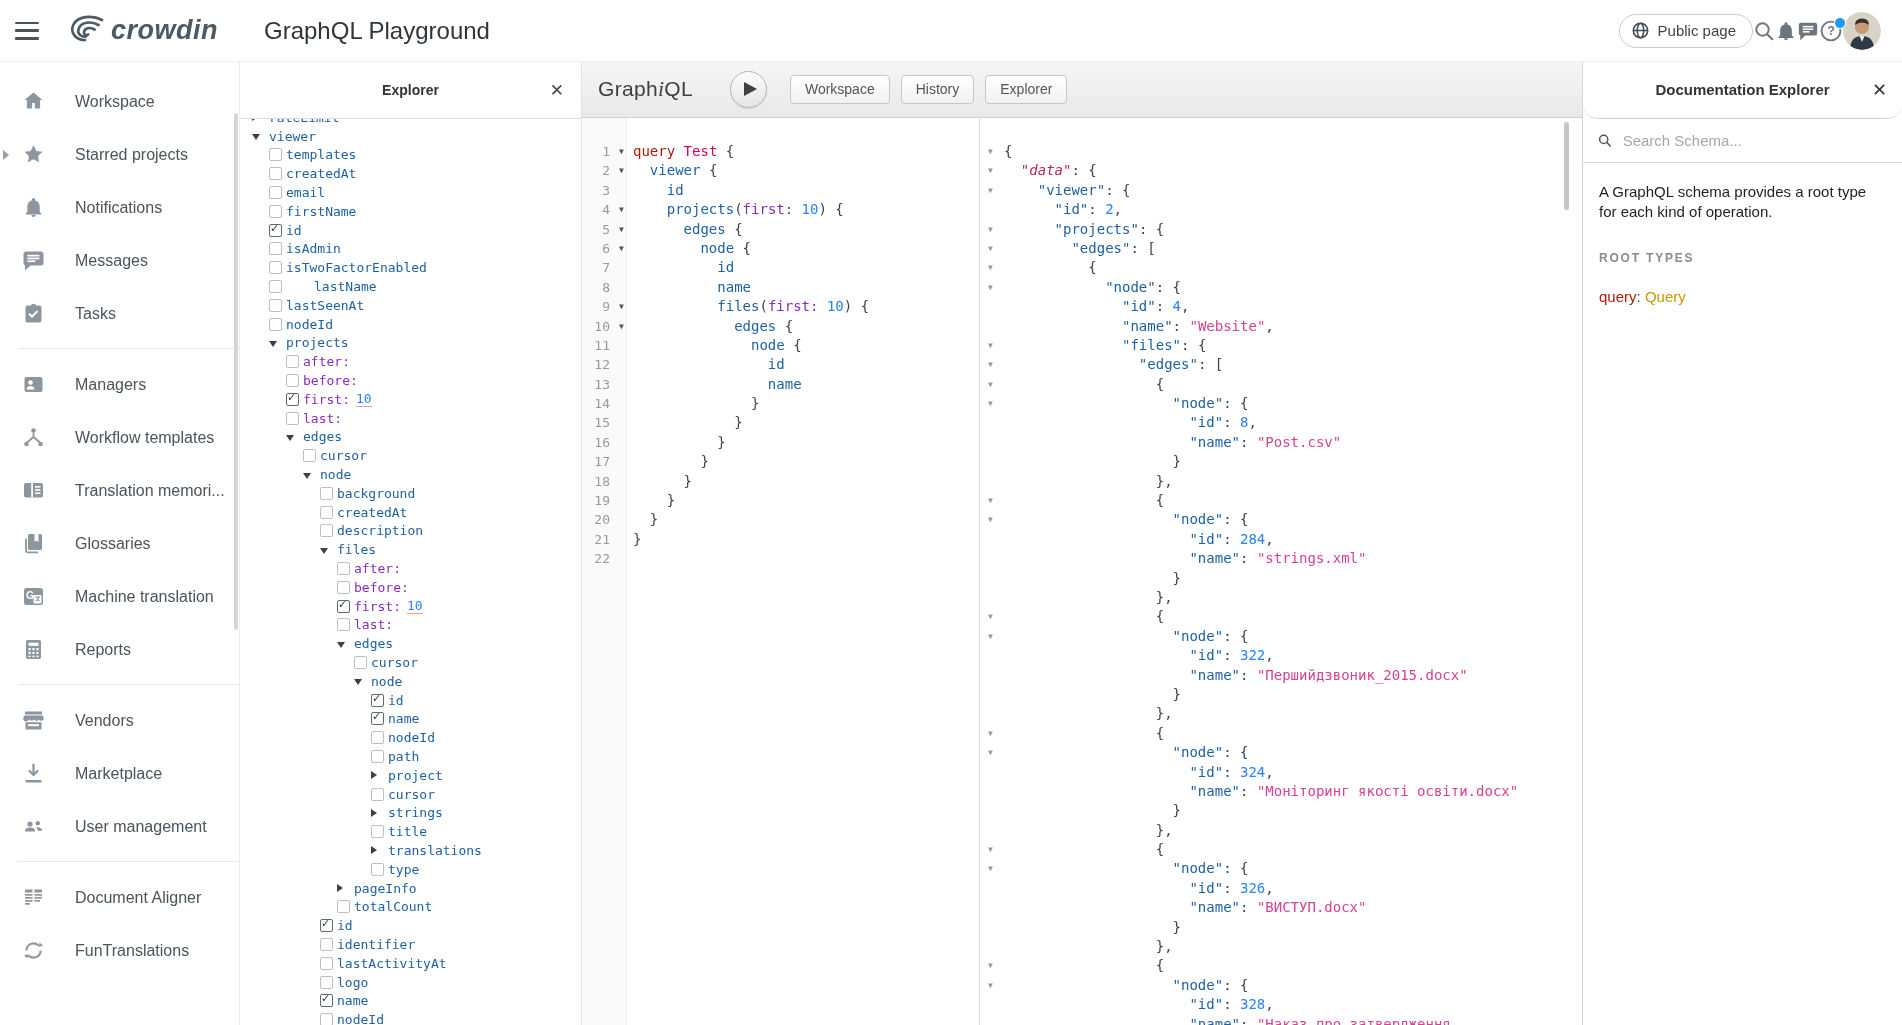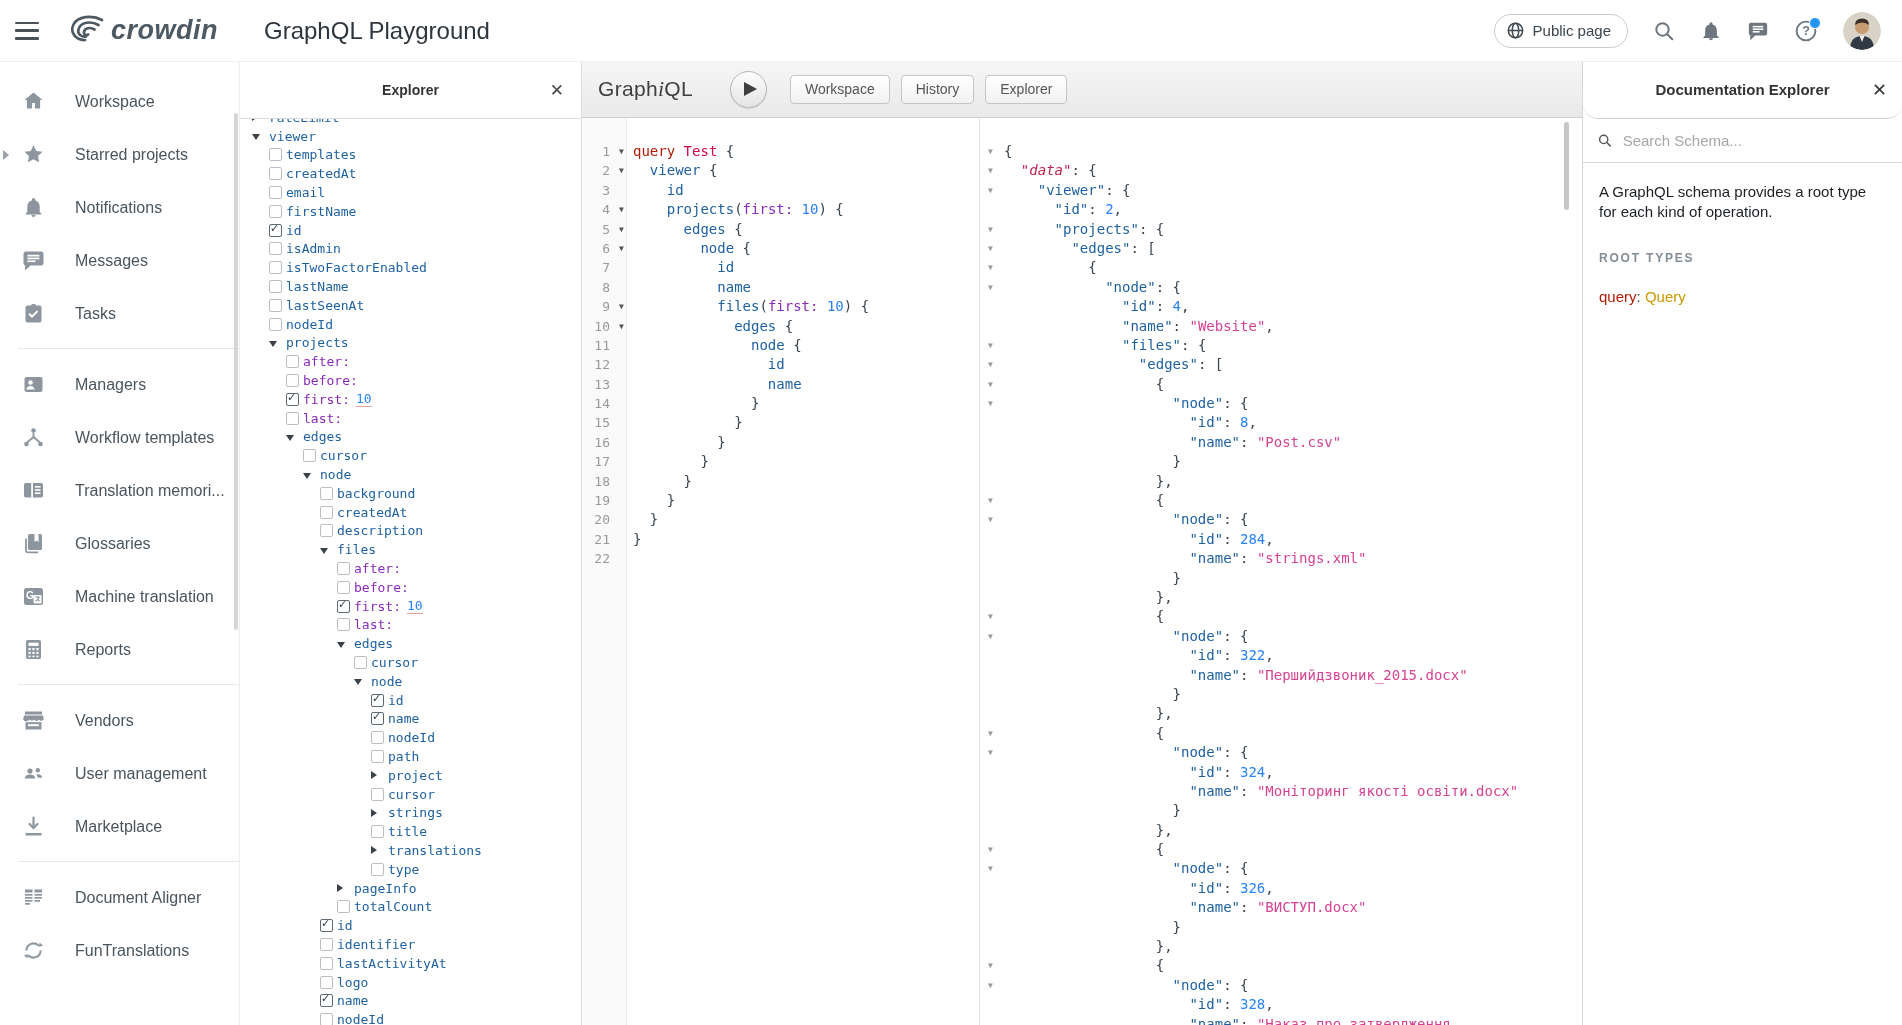--- a/index.html
+++ b/index.html
@@ -6,21 +6,21 @@
   body{width:1902px;height:1025px;overflow:hidden;font-family:"Liberation Sans",sans-serif;-webkit-font-smoothing:antialiased;}
   .app{position:relative;width:1902px;height:1025px;background:#fff;overflow:hidden;}
 
   
   .topbar{position:absolute;top:0;left:0;right:0;height:61px;background:#fff;display:flex;align-items:center;z-index:6;border-bottom:1px solid #f0f0f0;}
   .hamburger{margin-left:15px;width:24px;height:18px;display:flex;flex-direction:column;justify-content:space-between;cursor:pointer;}
   .hamburger span{display:block;height:2.6px;background:#4a5158;border-radius:1px;}
   .brand{display:flex;align-items:center;margin-left:26px;}
   .brand-text{font-style:italic;font-weight:700;font-size:27px;color:#4d5963;letter-spacing:.5px;margin-left:4px;}
   .page-title{font-size:24px;font-weight:500;color:#2e353c;margin-left:46px;text-align:right;}
-  .top-right{margin-left:auto;display:flex;align-items:center;gap:25px;margin-right:21px;}
+  .top-right{margin-left:auto;display:flex;align-items:center;margin-right:21px;}
   .pill{display:flex;align-items:center;gap:8px;height:32px;padding:0 16px 0 11px;border:1px solid #c6ccd1;border-radius:17px;background:#fff;cursor:pointer;}
   .pill-label{font-size:15px;color:#3c444b;font-weight:500;}
   .tico{width:22px;height:22px;display:block;cursor:pointer;}
   .help-wrap{position:relative;width:24px;height:24px;cursor:pointer;}
   .help-dot{position:absolute;top:-2px;right:-3px;width:10px;height:10px;border-radius:50%;background:var(--accent,#2196F3);border:1.5px solid #fff;}
   .avatar{width:38px;height:38px;border-radius:50%;overflow:hidden;cursor:pointer;flex:none;}
 
   
   .sidebar{position:absolute;top:61px;left:0;width:240px;bottom:0;background:#fff;border-right:1px solid #ececec;padding-top:14px;box-sizing:border-box;overflow:hidden;}
   .side-item{position:relative;height:53px;display:flex;align-items:center;padding-left:21px;cursor:pointer;}
@@ -306,41 +306,41 @@
             <path fill="#8d969e" d="M3.2 7.5h18.6l.9 2.6a2.6 2.6 0 0 1-2.6 2.7 2.7 2.7 0 0 1-2.3-1.2 2.7 2.7 0 0 1-4.6 0 2.7 2.7 0 0 1-4.4 0 2.7 2.7 0 0 1-2.3 1.2A2.6 2.6 0 0 1 2.3 10.1z"></path>
             <path fill="#8d969e" d="M4.5 14.2h16v7.3h-16z"></path>
             <rect x="7" y="16.2" width="11" height="2" fill="#fff"></rect>
           </svg>
         </span>
         <span class="slabel">Vendors</span>
       </div>
       <div class="side-item">
         <span class="sicon">
           <svg width="25" height="25" viewBox="0 0 25 25">
+            <g stroke="#8d969e" stroke-width="2.2" fill="none" stroke-linecap="round">
+              <path d="M12.5 3.5v10"></path>
+              <path d="M8.5 10l4 4 4-4"></path>
+            </g>
+            <path fill="#8d969e" d="M4.5 19h16v2.5h-16z"></path>
+          </svg>
+        </span>
+        <span class="slabel">Marketplace</span>
+      </div>
+      <div class="side-item">
+        <span class="sicon">
+          <svg width="25" height="25" viewBox="0 0 25 25">
             <g fill="#8d969e">
               <circle cx="9" cy="10" r="2.6"></circle>
               <path d="M3.8 17.5c0-2.4 2.3-3.9 5.2-3.9s5.2 1.5 5.2 3.9z"></path>
               <circle cx="16.8" cy="9.2" r="2.2"></circle>
               <path d="M15.5 13.3c2.9-.6 5.7 1 5.7 3.4h-4.4"></path>
             </g>
           </svg>
         </span>
         <span class="slabel">User management</span>
-      </div>
-      <div class="side-item">
-        <span class="sicon">
-          <svg width="25" height="25" viewBox="0 0 25 25">
-            <g stroke="#8d969e" stroke-width="2.2" fill="none" stroke-linecap="round">
-              <path d="M12.5 3.5v10"></path>
-              <path d="M8.5 10l4 4 4-4"></path>
-            </g>
-            <path fill="#8d969e" d="M4.5 19h16v2.5h-16z"></path>
-          </svg>
-        </span>
-        <span class="slabel">Marketplace</span>
       </div>
       <div class="side-divider"></div>
       <div class="side-item">
         <span class="sicon">
           <svg width="25" height="25" viewBox="0 0 25 25">
             <g fill="#8d969e">
               <rect x="4" y="4.5" width="7.5" height="3"></rect>
               <rect x="4" y="9" width="7.5" height="1.7"></rect>
               <rect x="4" y="12" width="7.5" height="1.7"></rect>
               <rect x="4" y="15" width="7.5" height="1.7"></rect>
@@ -423,21 +423,21 @@
               <span class="cbx"></span>
             </span>
             <span class="tlabel-f">isAdmin</span>
           </div>
           <div class="trow" style="padding-left: 29px;">
             <span class="slot">
               <span class="cbx"></span>
             </span>
             <span class="tlabel-f">isTwoFactorEnabled</span>
           </div>
-          <div class="trow" style="padding-left: 29px;">
+          <div class="trow" style="padding-left: 29px; gap: 28px;">
             <span class="slot">
               <span class="cbx"></span>
             </span>
             <span class="tlabel-f">lastName</span>
           </div>
           <div class="trow" style="padding-left: 29px;">
             <span class="slot">
               <span class="cbx"></span>
             </span>
             <span class="tlabel-f">lastSeenAt</span>

